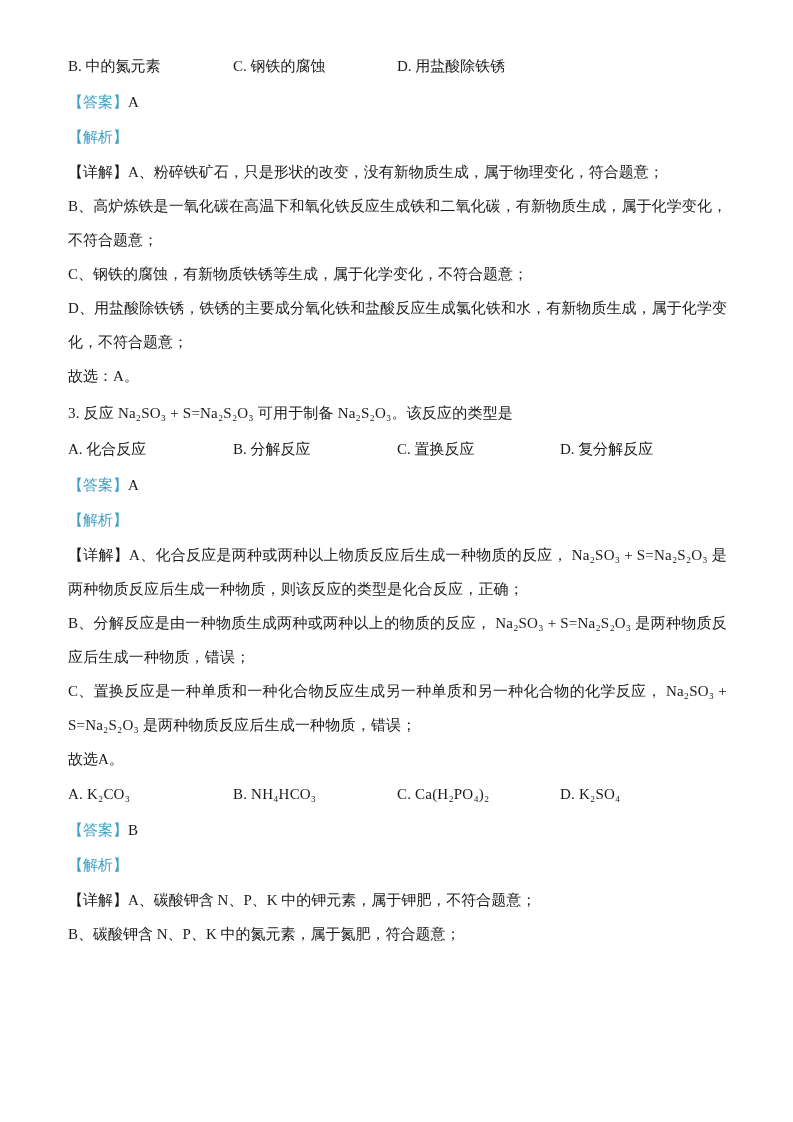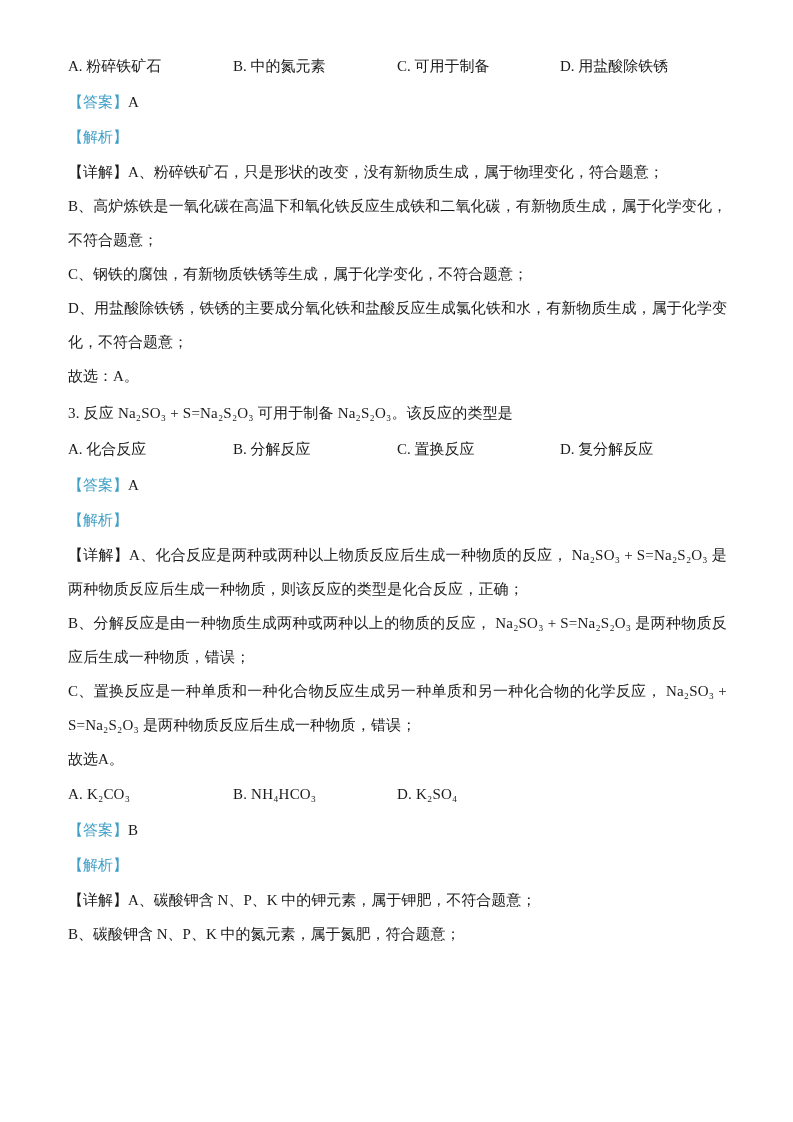--- a/index.html
+++ b/index.html
@@ -45,23 +45,22 @@
   .formula-text {
     letter-spacing: 0.2px;
   }
 </style>
 </head>
 <body>
 
 <div class="page">
 
   <div class="options-row">
-    <span>A. 粉碎铁矿石</span>
     <span>B. 中的氮元素</span>
-    <span>C. 可用于制备</span>
+    <span>C. 钢铁的腐蚀</span>
     <span>D. 用盐酸除铁锈</span>
   </div>
 
   <p class="answer-line"><span class="accent">【答案】</span><span>A</span></p>
 
   <p class="answer-line"><span class="accent">【解析】</span></p>
 
   <p class="detail">【详解】A、粉碎铁矿石，只是形状的改变，没有新物质生成，属于物理变化，符合题意；</p>
   <p class="detail">B、高炉炼铁是一氧化碳在高温下和氧化铁反应生成铁和二氧化碳，有新物质生成，属于化学变化，不符合题意；</p>
   <p class="detail">C、钢铁的腐蚀，有新物质铁锈等生成，属于化学变化，不符合题意；</p>
@@ -83,20 +82,21 @@
 
   <p class="detail formula-text">【详解】A、化合反应是两种或两种以上物质反应后生成一种物质的反应， Na₂SO₃ + S=Na₂S₂O₃ 是两种物质反应后生成一种物质，则该反应的类型是化合反应，正确；</p>
   <p class="detail formula-text">B、分解反应是由一种物质生成两种或两种以上的物质的反应， Na₂SO₃ + S=Na₂S₂O₃ 是两种物质反应后生成一种物质，错误；</p>
   <p class="detail formula-text">C、置换反应是一种单质和一种化合物反应生成另一种单质和另一种化合物的化学反应， Na₂SO₃ + S=Na₂S₂O₃ 是两种物质反应后生成一种物质，错误；</p>
   <p class="detail">故选A。</p>
 
 
   <div class="options-row formula-text">
     <span>A. K₂CO₃</span>
     <span>B. NH₄HCO₃</span>
+    <span>C. Ca(H₂PO₄)₂</span>
     <span>D. K₂SO₄</span>
   </div>
 
   <p class="answer-line"><span class="accent">【答案】</span><span>B</span></p>
 
   <p class="answer-line"><span class="accent">【解析】</span></p>
 
   <p class="detail">【详解】A、碳酸钾含 N、P、K 中的钾元素，属于钾肥，不符合题意；</p>
   <p class="detail">B、碳酸钾含 N、P、K 中的氮元素，属于氮肥，符合题意；</p>
 

